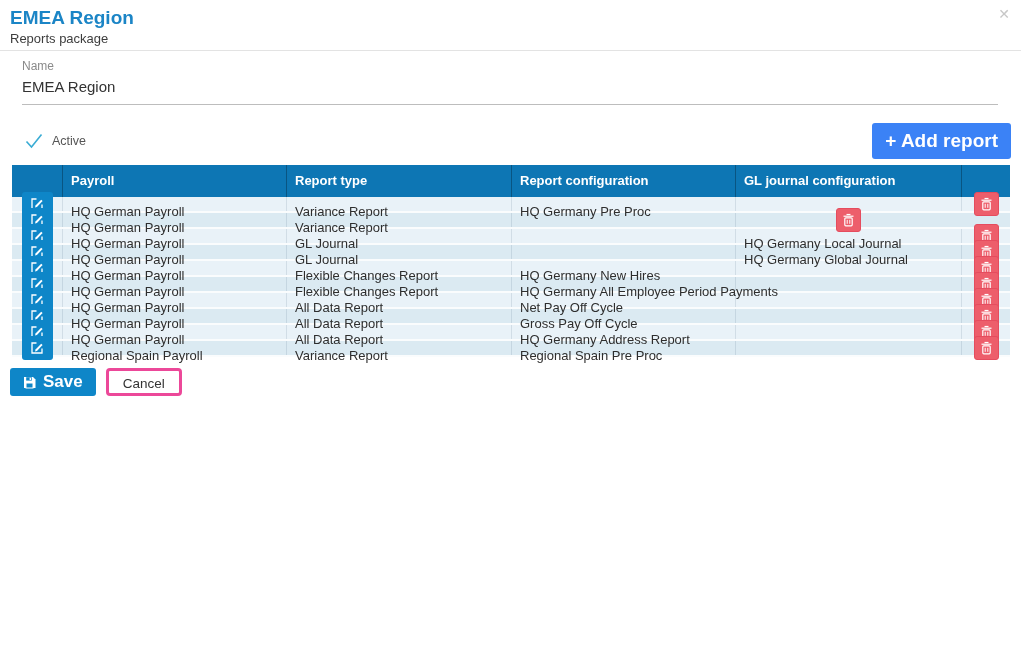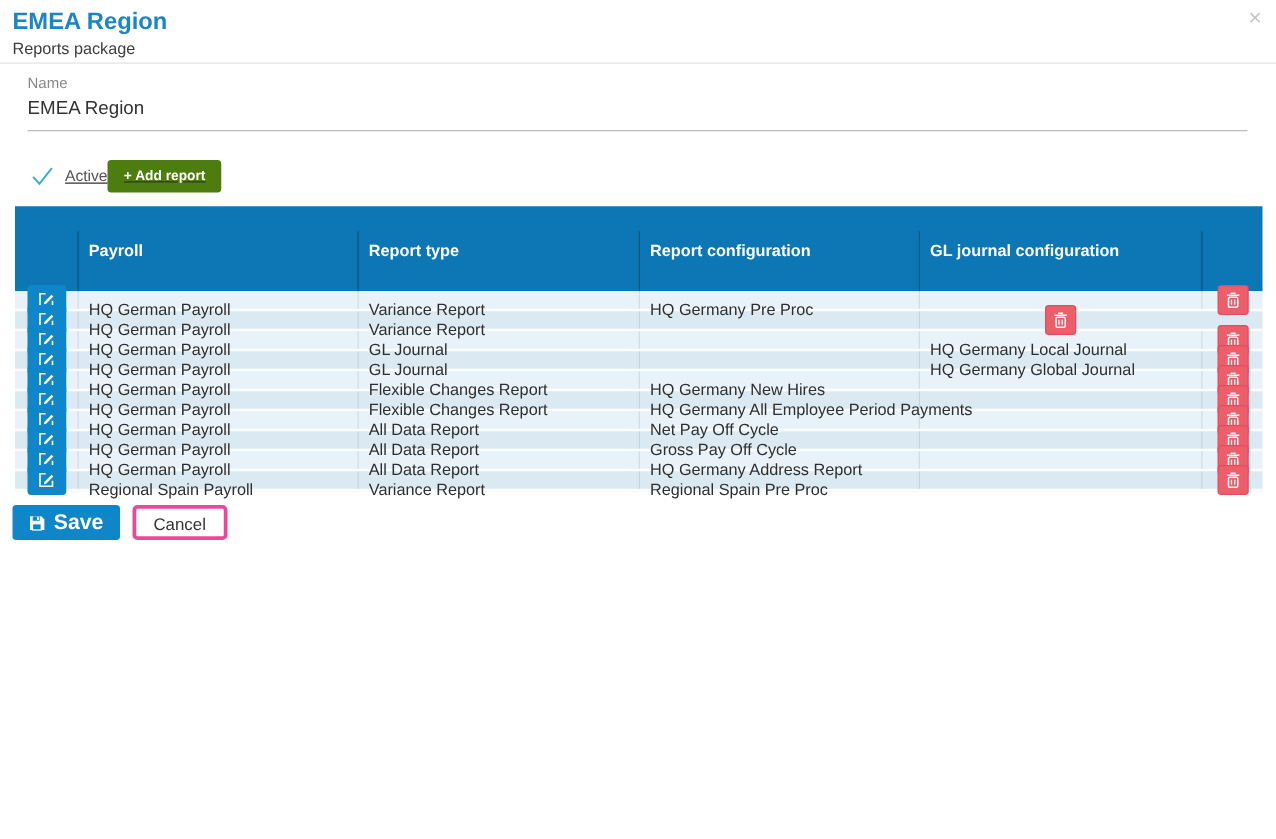--- a/index.html
+++ b/index.html
@@ -21,34 +21,34 @@
   .name-input { display:block; width:100%; border:none; outline:none;
     border-bottom:1px solid #bdbdbd; font-family:"Liberation Sans",sans-serif;
     font-size:15px; color:#333; padding:5px 0 9px 0; background:transparent; }
   .desc-group { margin-top:17px; position:relative; }
   .desc-input { display:block; width:100%; height:64px; border:none; outline:none;
     border-bottom:1px solid #bdbdbd; resize:none; background:transparent;
     font-family:"Liberation Sans",sans-serif; font-size:14px; color:#333; margin-top:2px; }
   .resize-handle { position:absolute; right:2px; bottom:4px; width:12px; height:12px; }
 
   
-  .actions-row { display:flex; align-items:center;
-    margin:22px 10px 0 25px; height:28px;text-decoration:underline; }
+  .actions-row { display:flex; justify-content:space-between; align-items:center;
+    margin:22px 10px 0 25px; height:28px; }
   .active-wrap { display:flex; align-items:center; gap:9px; }
   .check-glyph { width:18px; height:16px; }
   .active-label { color:#555; font-size:12.5px; }
-  .btn-add { background:#4d7c0f; color:#fff; border:none; border-radius:3px;
-    font-family:"Liberation Sans",sans-serif; font-size:11px; font-weight:700;
+  .btn-add { background:#3b82f6; color:#fff; border:none; border-radius:3px;
+    font-family:"Liberation Sans",sans-serif; font-size:19px; font-weight:700;
     padding:7px 13px; cursor:pointer; }
 
   
   .grid-table { margin:10px 11px 0 12px; font-size:13px; }
   .trow { display:grid; grid-template-columns:50px 224px 225px 224px 1fr 49px; }
   .thead { background:#0d76b4; color:#fff; font-weight:700; }
-  .thead .cell { height:48px; line-height:32px; border-left:1px solid rgba(0,0,0,0.28);margin-top:20px; }
+  .thead .cell { height:32px; line-height:32px; border-left:1px solid rgba(0,0,0,0.28); }
   .thead .cell:first-child { border-left:none; }
   .cell { padding:0 8px; white-space:nowrap; overflow:visible; }
   .tbody .trow { border-bottom:2px solid #fafcfd; }
   .tbody .trow:nth-child(odd)  { background:#e9f2f8; }
   .tbody .trow:nth-child(even) { background:#dbeaf2; }
   .tbody .cell { height:14px; line-height:30px; color:#2e2e2e;
     border-left:1px solid rgba(100,130,150,0.18); }
   .tbody .cell:first-child, .tbody .cell:last-child { border-left-color:transparent; }
   .cell-btn { display:flex; align-items:center; justify-content:center; padding:0; }
   .tbody .cell-btn.cell { border-left:1px solid rgba(100,130,150,0.18); }

